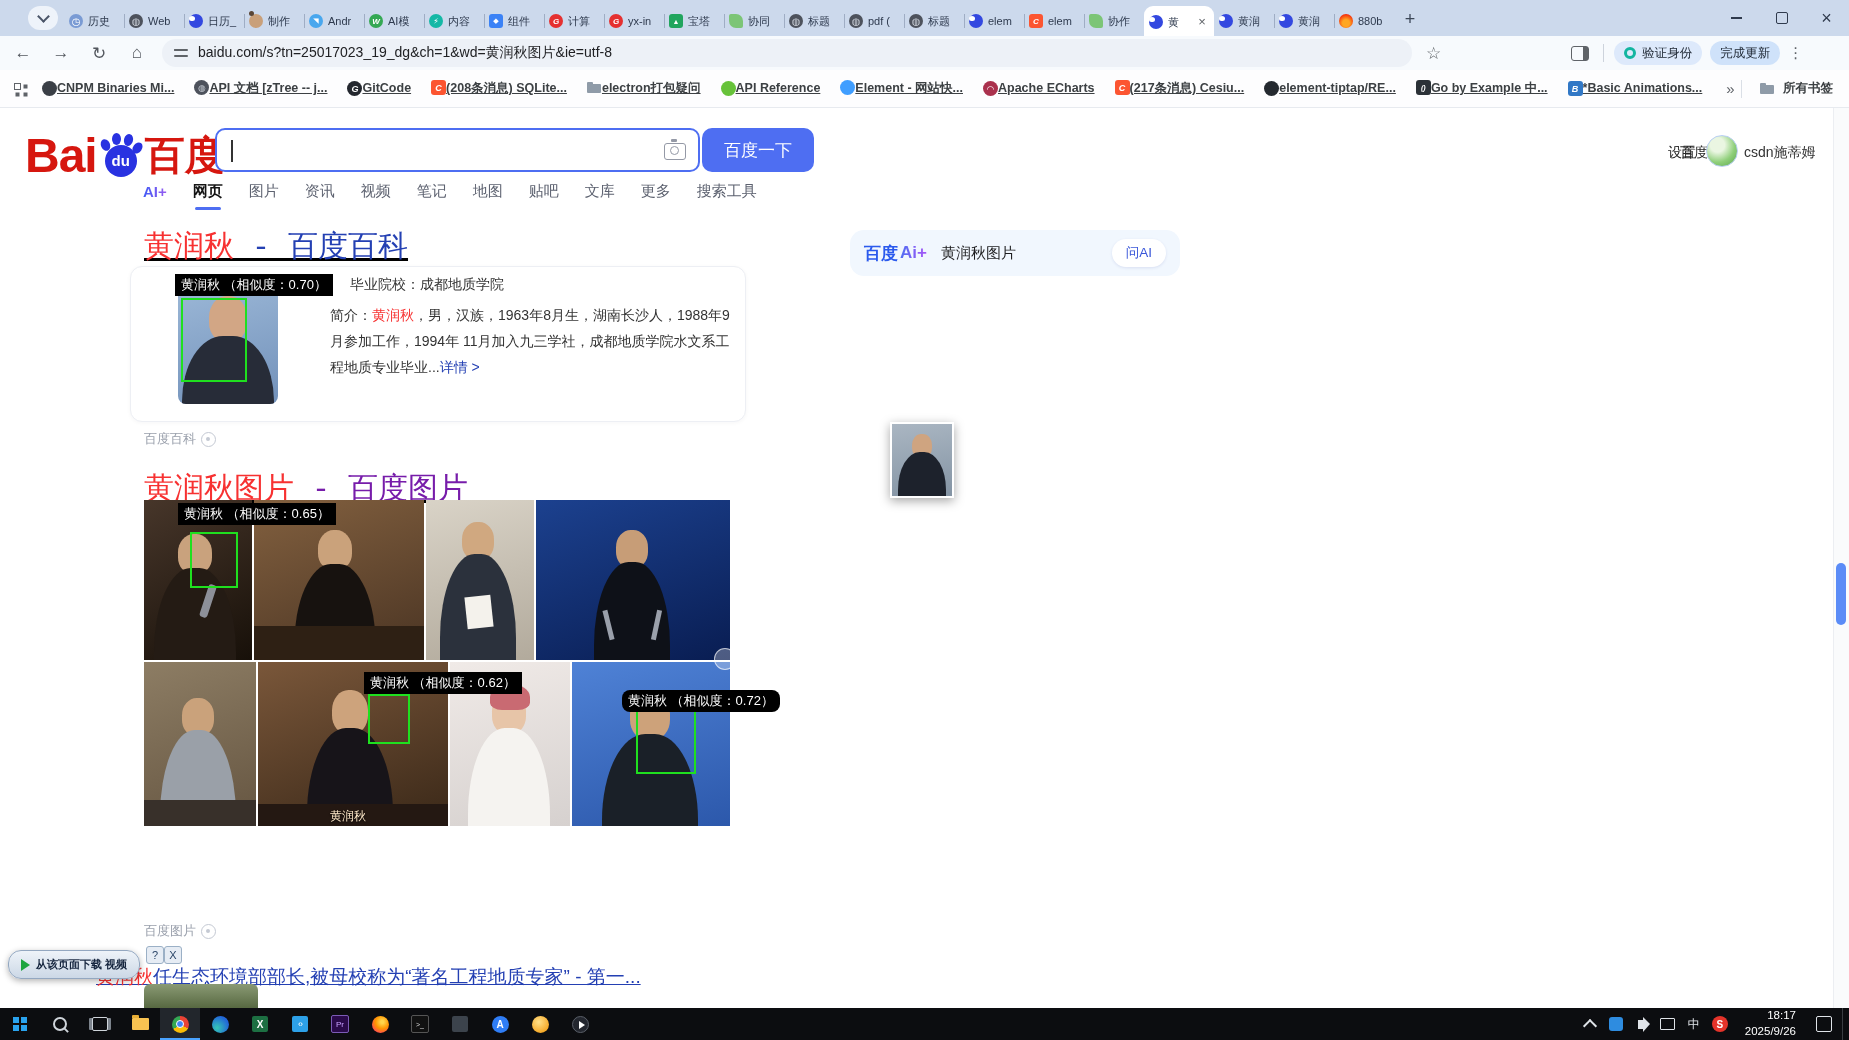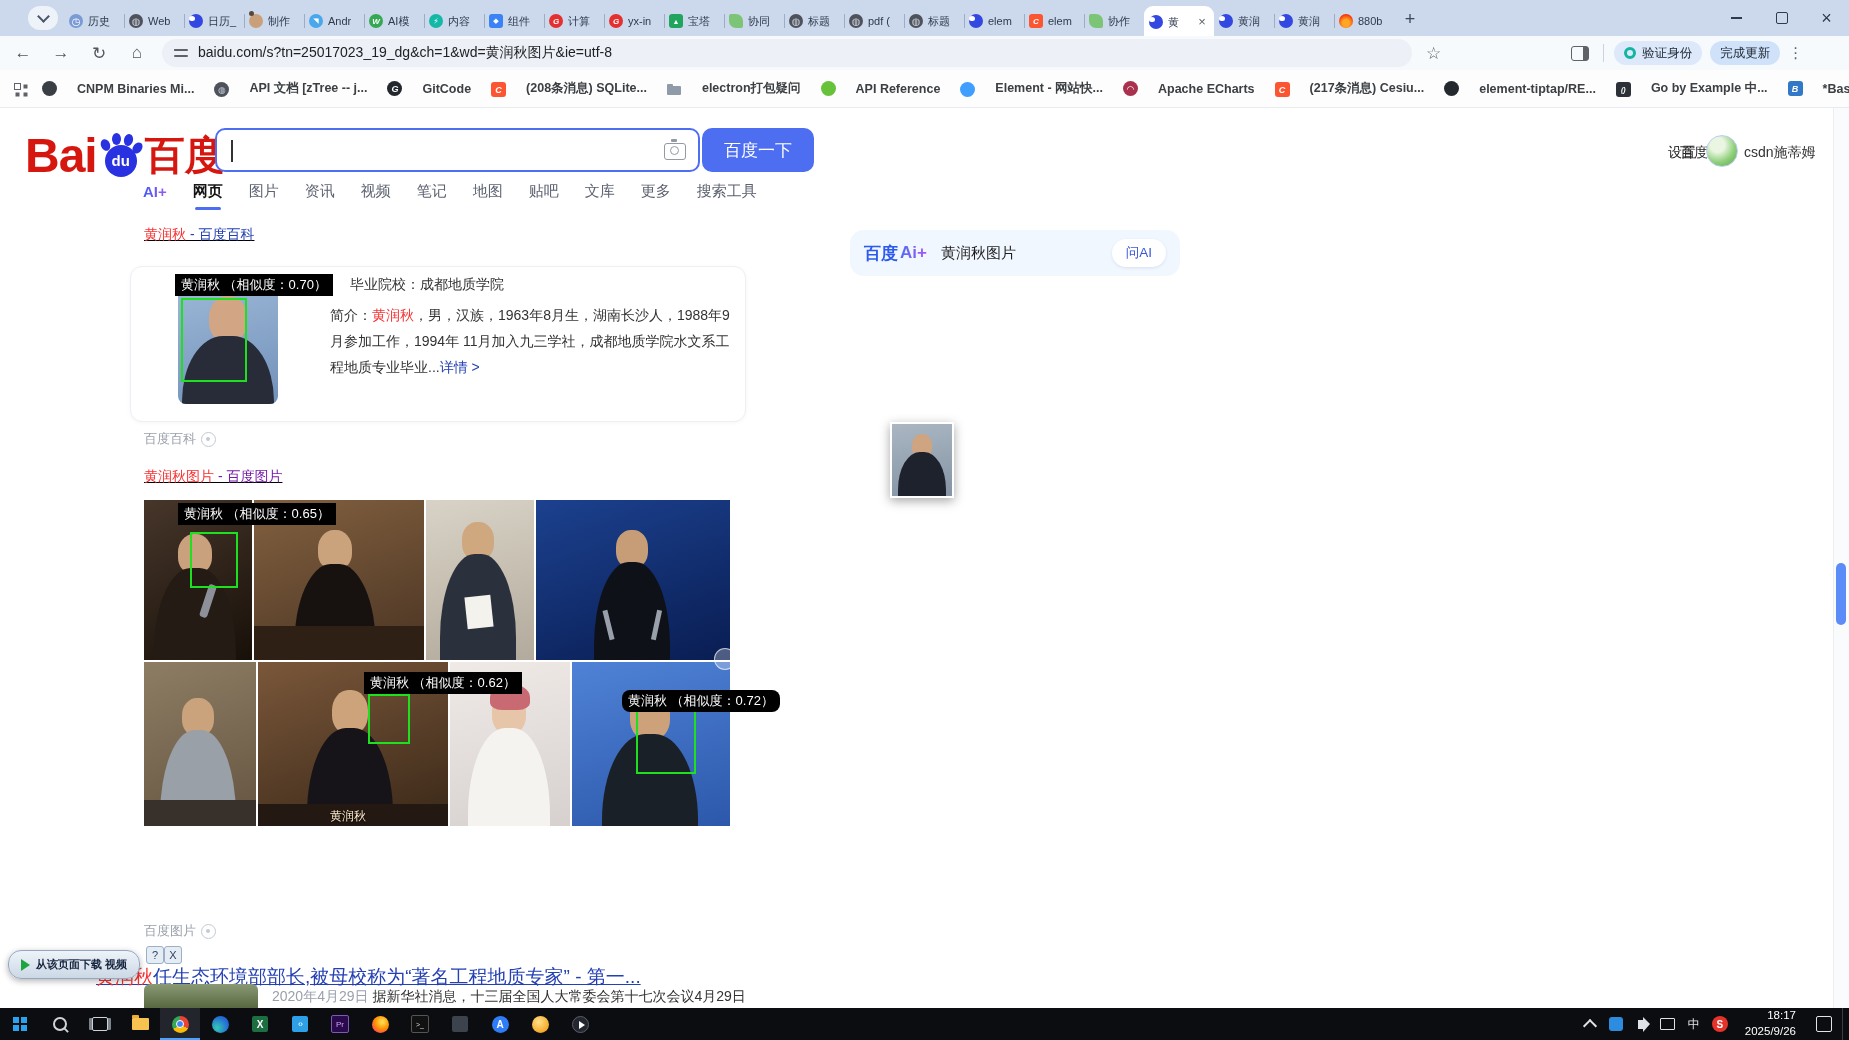--- a/index.html
+++ b/index.html
@@ -57,21 +57,21 @@
   .chip1{background:#dde9fb;}
   .chip1 .ring{width:12px;height:12px;border:3px solid #12b5a0;border-radius:50%;box-sizing:border-box;}
   .chip2{background:#cfe2fa;margin-left:8px;}
   .kebab{margin-left:8px;margin-right:10px;color:#5f6368;font-size:15px;}
   .kebab::before{content:"⋮";}
   
   .bookmarks{position:absolute;left:0;top:70px;width:1849px;height:38px;background:#fdfdfe;border-bottom:1px solid #e7eaef;display:flex;align-items:center;font-size:12.5px;color:#3c4043;box-sizing:border-box;padding-left:14px;}
   .appsgrid{width:12px;height:12px;flex:none;background:#5f6368;margin-right:16px;
     -webkit-mask:none;box-shadow:none;position:relative;background:transparent;}
   .appsgrid::before{content:"";position:absolute;width:5px;height:5px;border:1.5px solid #5f6368;left:0;top:0;box-shadow:8px 0 0 -1.5px #5f6368,0 8px 0 -1.5px #5f6368,8px 8px 0 -1.5px #5f6368;}
-  .bm{display:flex;align-items:flex-end;gap:20px;margin-right:20px;white-space:nowrap;}
+  .bm{display:flex;align-items:flex-start;gap:0;margin-right:20px;white-space:nowrap;text-decoration:underline;}
   .bf{width:15px;height:15px;border-radius:3px;flex:none;position:relative;}
   .bf::after{position:absolute;inset:0;display:flex;align-items:center;justify-content:center;font-size:9px;font-weight:bold;color:#fff;}
   .bf-dark{background:#3a3f46;border-radius:50%;}
   .bf-globe{background:#4d525c;border-radius:50%;}.bf-globe::after{content:"◍";color:#cfd4dc;}
   .bf-g{background:#23272e;border-radius:50%;}.bf-g::after{content:"G";}
   .bf-cred{background:#fc5531;}.bf-cred::after{content:"C";}
   .bf-folder{background:transparent;}
   .bf-folder::before{content:"";position:absolute;left:0;top:4px;width:14px;height:9px;background:#8f9ba8;border-radius:1px;}
   .bf-folder::after{content:"";top:-4px;left:0;width:6px;height:3px;background:#8f9ba8;position:absolute;margin-top:6px;border-radius:1px 1px 0 0;}
   .bf-greendot{background:#67c23a;border-radius:50%;}
@@ -107,21 +107,21 @@
   .sbtn{left:702px;top:20px;width:112px;height:44px;background:#4e6ef2;border-radius:10px;color:#fff;font-size:17px;display:flex;align-items:center;justify-content:center;}
   .hlink{top:36px;font-size:14px;color:#262626;}
   .avatar{left:1706px;top:27px;width:30px;height:30px;border-radius:50%;background:radial-gradient(circle at 35% 30%,#eaf6e2 25%,#8fcf7a 60%,#5aa44a);border:1.5px solid #b9cff5;}
   .uname{left:1744px;top:36px;font-size:14px;color:#333;}
   
   .nav{left:143px;top:74px;display:flex;gap:26px;font-size:15px;color:#5d6270;align-items:center;}
   .nav .ai{font-weight:bold;background:linear-gradient(90deg,#3f5bf5,#9a5bf0);-webkit-background-clip:text;background-clip:text;color:transparent;}
   .nav .on{color:#141414;font-weight:bold;position:relative;}
   .nav .on::after{content:"";position:absolute;left:2px;right:2px;bottom:-9px;height:3px;border-radius:2px;background:#4e6ef2;}
   
-  .rt{font-size:14px;text-decoration:underline;white-space:nowrap;}
+  .rt{font-size:30px;text-decoration:underline;white-space:nowrap;font-family:Liberation Mono, monospace;}
   .rt .em{color:#f73131;}
   .rt1pos{left:144px;top:118px;}
   .rt .blue{color:#2440b3;}
   .card1{left:130px;top:158px;width:614px;height:154px;background:#fff;border:1px solid #edeff4;border-radius:12px;box-shadow:0 1px 4px rgba(31,35,41,.04);}
   .ph1{left:178px;top:172px;width:100px;height:124px;border-radius:8px;background:linear-gradient(165deg,#9db9d8,#7291ba);overflow:hidden;}
   .infline{left:350px;top:168px;font-size:14px;color:#333;}
   .intro{left:330px;top:194px;width:404px;font-size:14px;line-height:26px;color:#333;}
   .intro .em{color:#f73131;}
   .intro .det{color:#2440b3;}
   .btnrow{left:305px;top:244px;display:flex;gap:13px;}
@@ -512,23 +512,20 @@
 
     <div class="abs srcline" style="left:144px;top:814px;">
       <span>百度图片</span>
         <span class="vbadge"></span>
     </div>
 
     <div class="abs rt3">
       <span class="em">黄润秋</span><span>任生态环境部部长,被母校称为“著名工程地质专家” - 第一...</span>
     </div>
     <div class="abs thumb3"></div>
-    <div class="abs snip">
-      <span class="dt">2020年4月29日</span><span> 据新华社消息，十三届全国人大常委会第十七次会议4月29日</span>
-    </div>
 
     <div class="abs sbtrack"></div>
     <div class="abs sbthumb"></div>
 
     <div class="abs dlbar">
       <span class="playtri"></span>
       <span class="dltext">从该页面下载 视频</span>
     </div>
     <span class="dlsq abs" style="left:146px;top:838px;">?</span>
     <span class="dlsq abs" style="left:164px;top:838px;">X</span>

